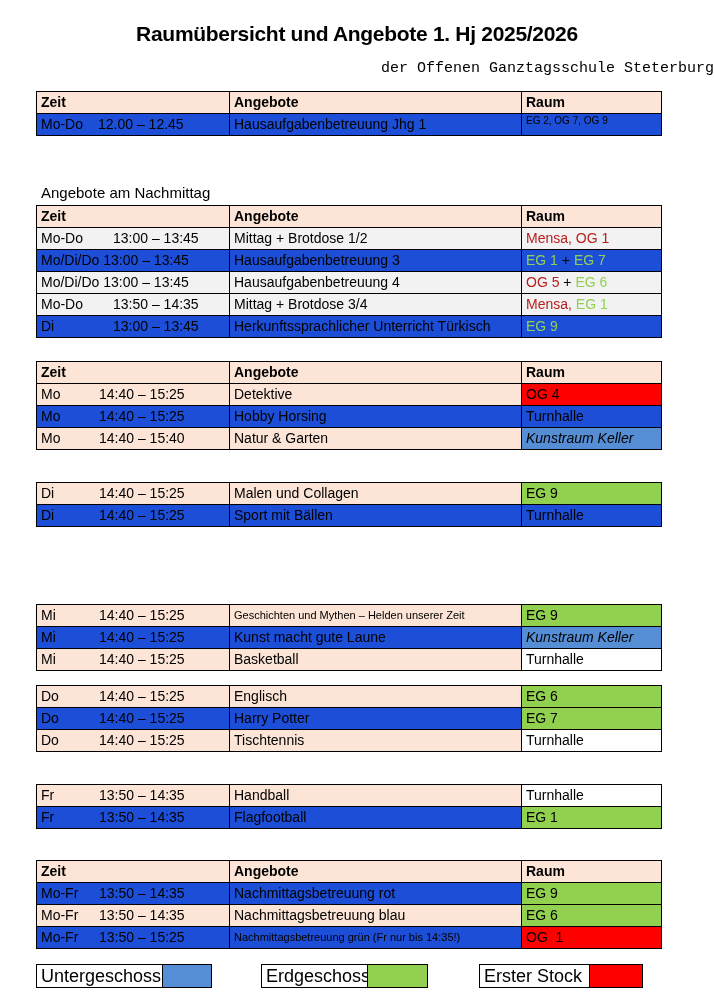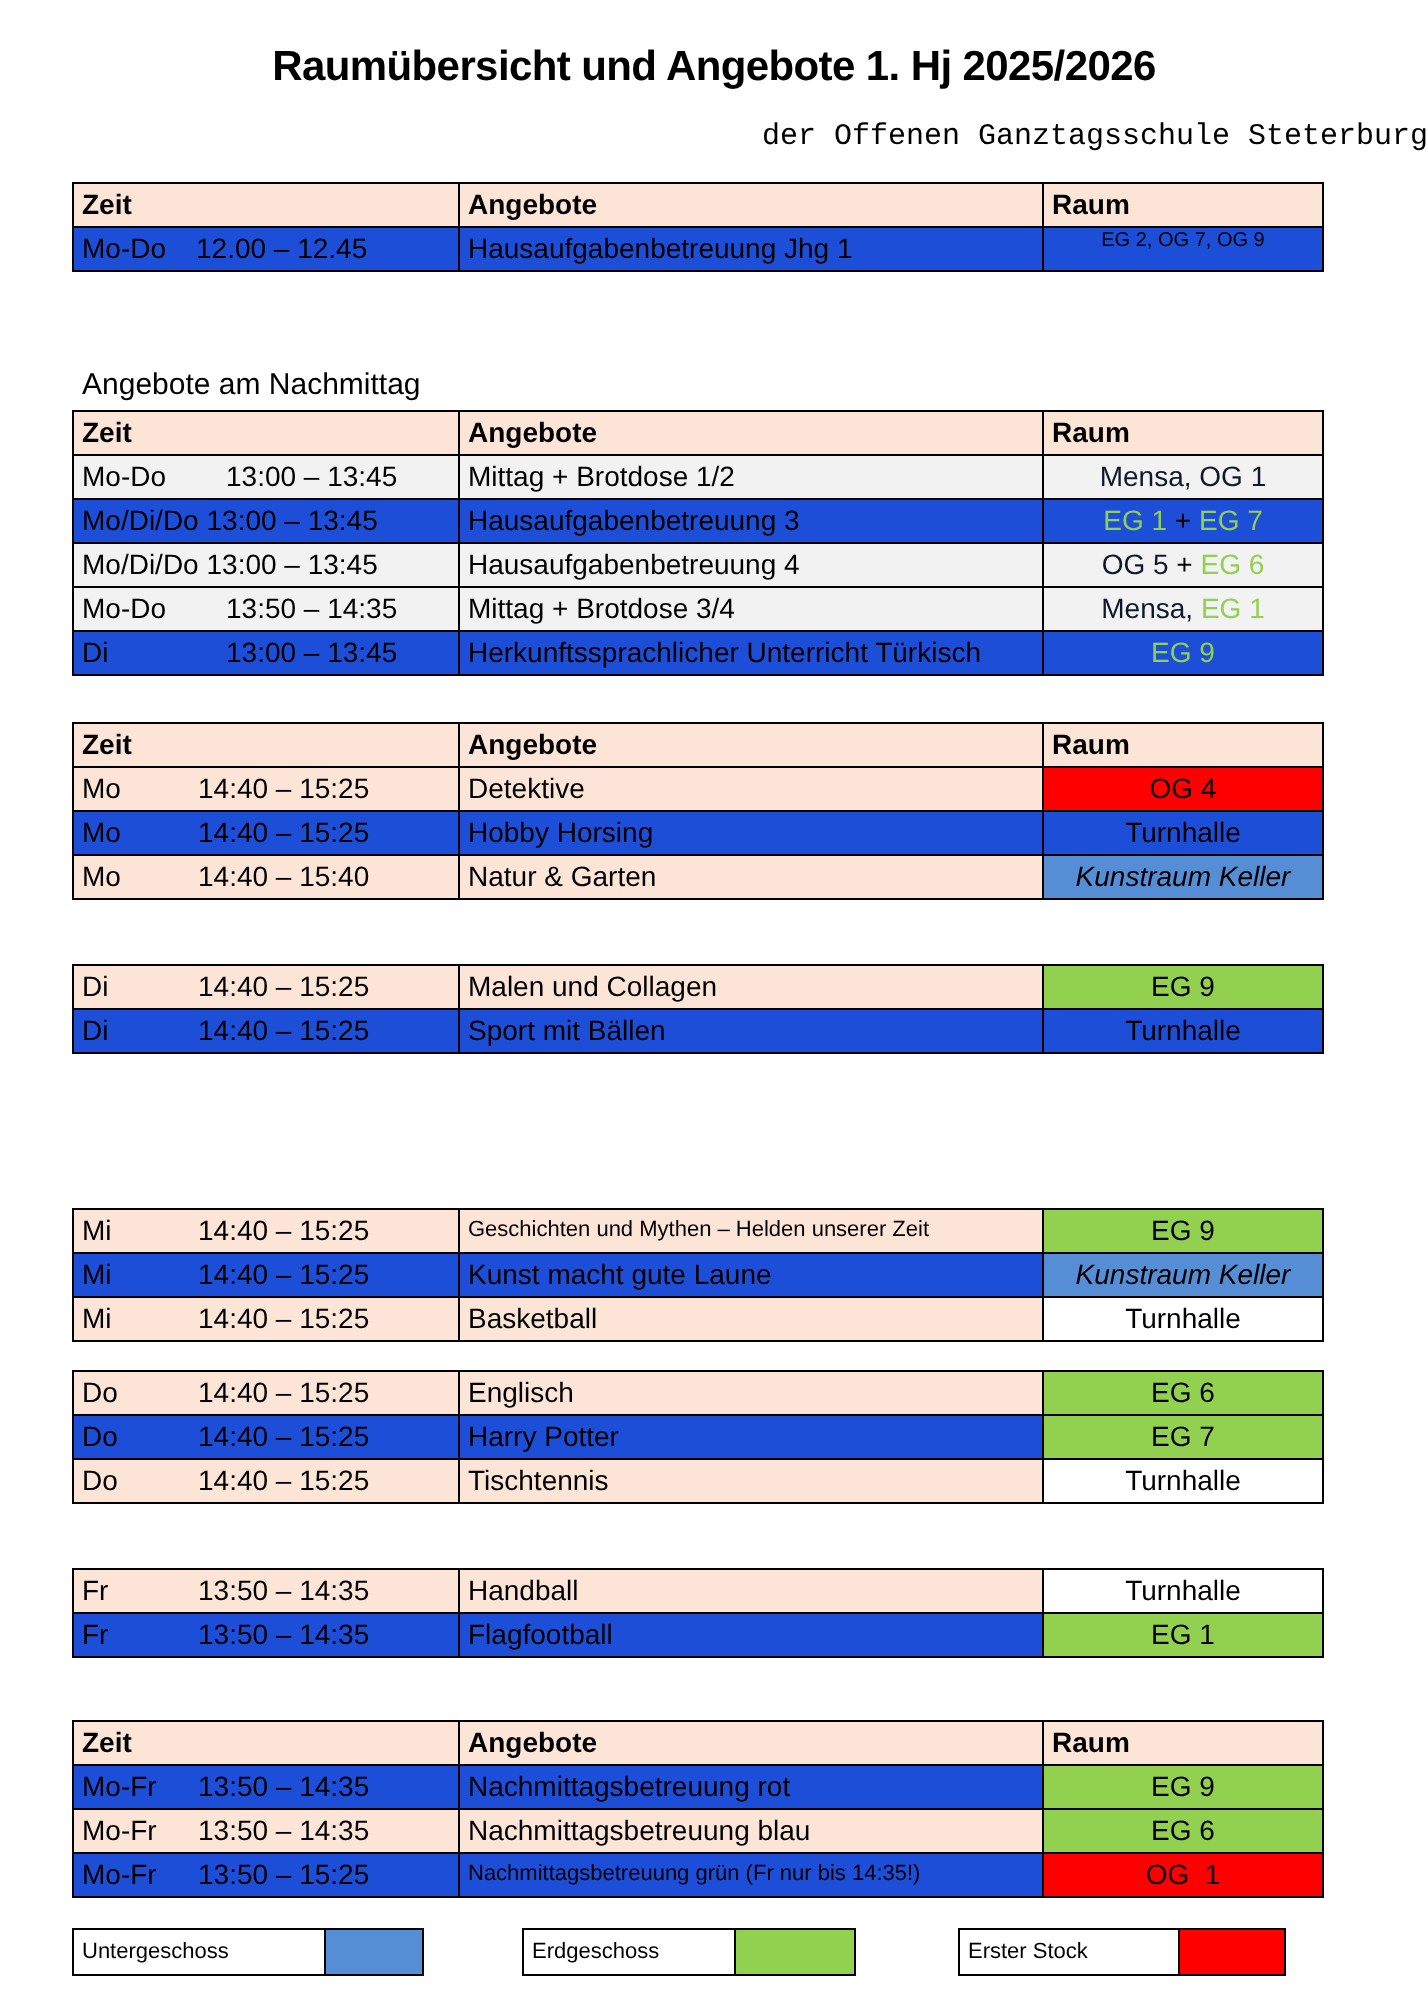--- a/index.html
+++ b/index.html
@@ -13,31 +13,31 @@
   table.t { position:absolute; left:36px; width:625px; border-collapse:collapse; table-layout:fixed; }
   table.t td { height:21px; padding:0 4px; border:1px solid #000; font-size:14px;
                white-space:nowrap; overflow:hidden; line-height:21px; }
   table.t col.c1 { width:193px; }
   table.t col.c2 { width:292px; }
   table.t col.c3 { width:140px; }
   .hdr td { background:#fce4d6; font-weight:bold; }
   .peach td { background:#fce4d6; }
   .gray td { background:#f2f2f2; }
   .white td { background:#1d4ed8; }
-  td.raum { text-align:center; }
+  td.raum { }
   td.raum.small { font-size:10px; line-height:14px; vertical-align:top; }
   td.small-text { font-size:11.5px; }
   .tag { display:inline-block; width:58px; }
   .bg-red { background:#ff0000 !important;margin-left:36px; }
   .bg-green { background:#92d050 !important; }
   .bg-blue { background:#558ed5 !important;font-style:italic; }
-  .fc-red { color:#0f172a; }
+  .fc-red { color:#b91c1c; }
   .fc-green { color:#92d050; }
   .legend { position:absolute; top:964px; height:22px; border:1px solid #000; border-top:1px solid #000;
-            display:flex; font-size:11px; }
+            display:flex; font-size:18px; }
   .legend .lbl { padding:0 4px; line-height:22px; border-right:1px solid #000; background:#fff; }
   .legend .sw { height:22px; }
 </style>
 </head>
 <body>
 
 <div class="title">Raumübersicht und Angebote 1. Hj 2025/2026</div>
 <div class="subtitle">der Offenen Ganztagsschule Steterburg</div>
 
 <table class="t" style="top:91px;">

